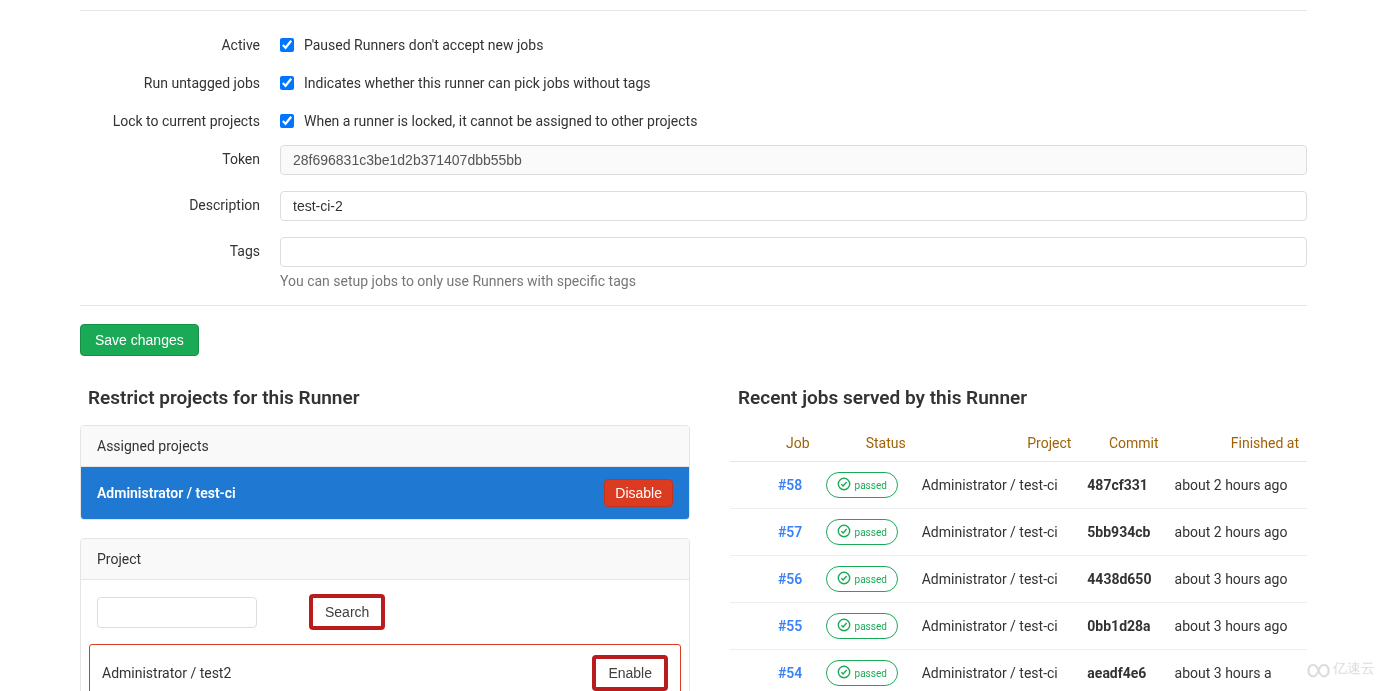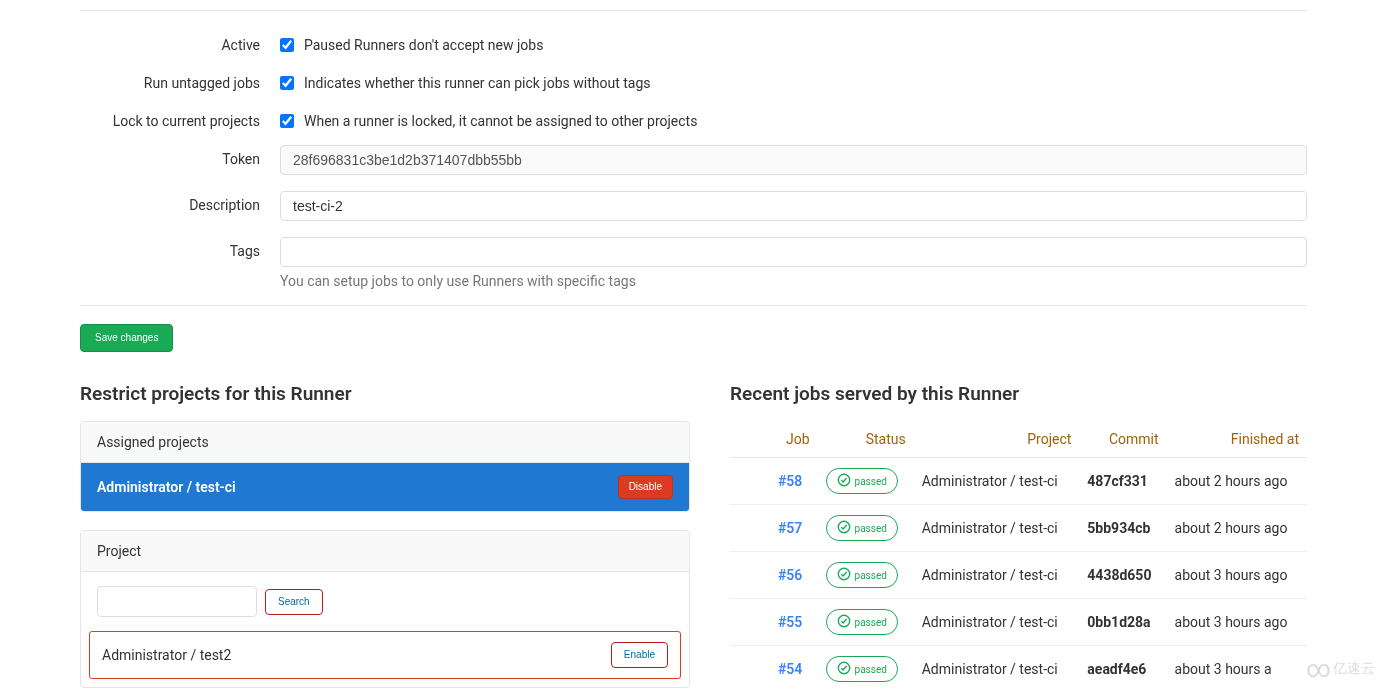--- a/index.html
+++ b/index.html
@@ -70,54 +70,56 @@
     }
     .hr-mid {
       border: none;
       border-top: 1px solid #e5e5e5;
       margin: 14px 0 18px 0;
     }
     .btn {
       display: inline-block;
       padding: 8px 14px;
       border-radius: 4px;
-      font-size: 10px;
+      font-size: 14px;
       cursor: pointer;
       border: 1px solid transparent;
       line-height: 1;
     }
     .btn-green {
       background: #1aaa55;
       color: #fff;
       border-color: #168f48;
     }
     .btn-red {
       background: #db3b21;
       color: #fff;
       border-color: #c0341d;
       padding: 6px 10px;
     }
     .btn-default {
       background: #fff;
-      color: #0369a1;
-      border: 1px solid #b91c1c;
+      color: #404040;
+      border: 4px solid #b91c1c;
       padding: 7px 12px;
+      margin-left: 44px;
     }
     .columns {
       display: flex;
       gap: 40px;
       margin-top: 30px;
     }
     .col-left { flex: 0 0 610px; }
     .col-right { flex: 1; }
     .section-title {
       font-size: 19px;
       font-weight: 600;
       margin-bottom: 16px;
       color: #333;
+      margin-left: 8px;
     }
     .panel {
       border: 1px solid #e5e5e5;
       border-radius: 4px;
       overflow: hidden;
     }
     .panel-header {
       background: #f9f9f9;
       padding: 12px 16px;
       border-bottom: 1px solid #e5e5e5;

